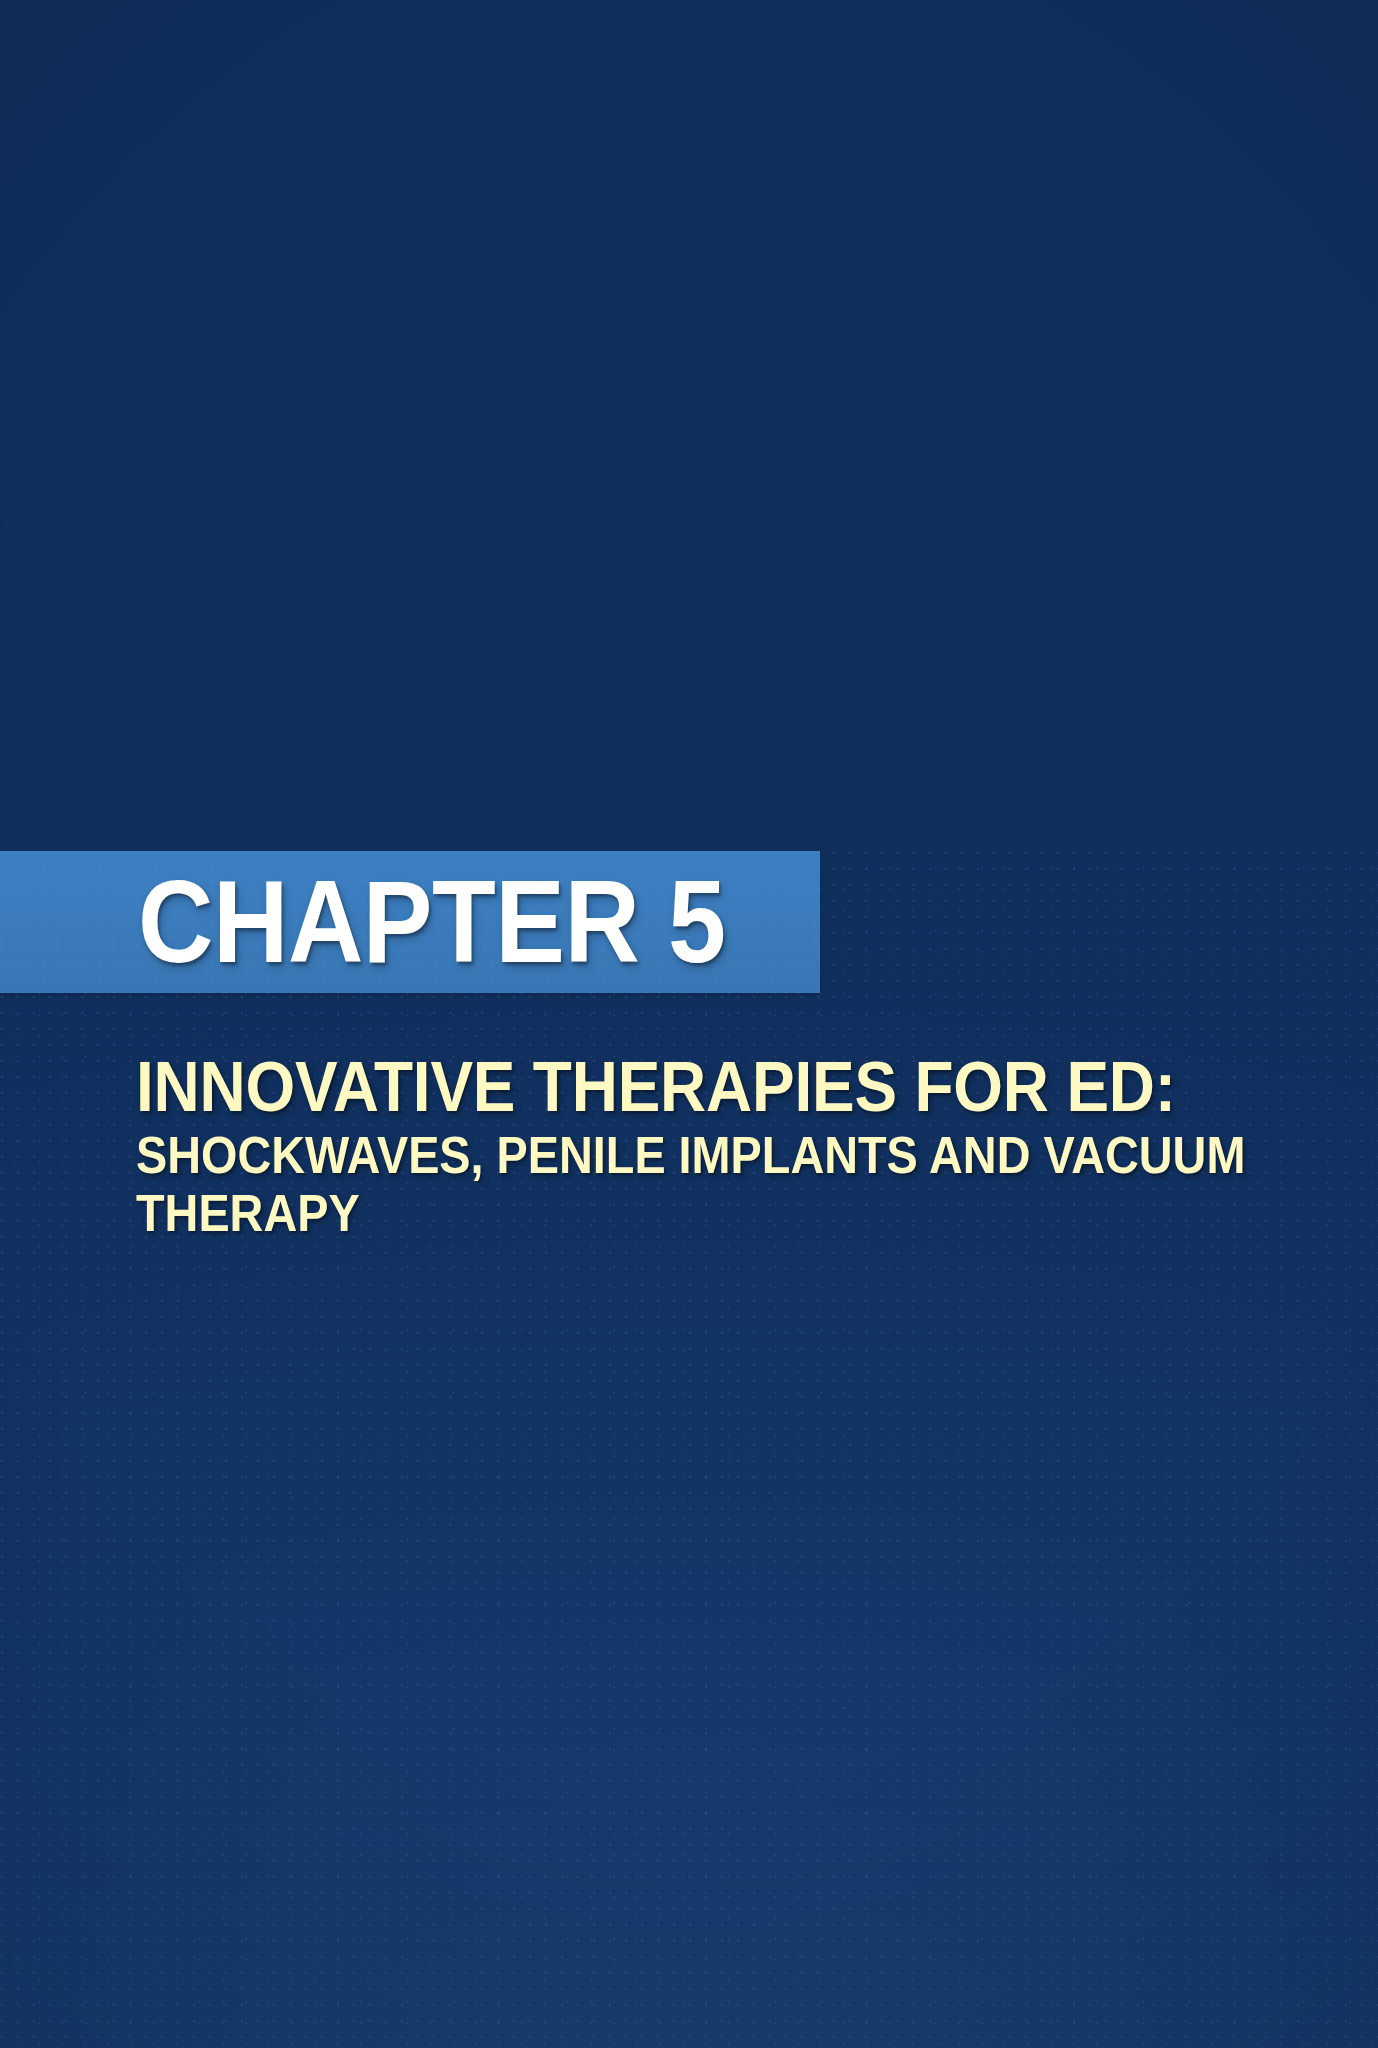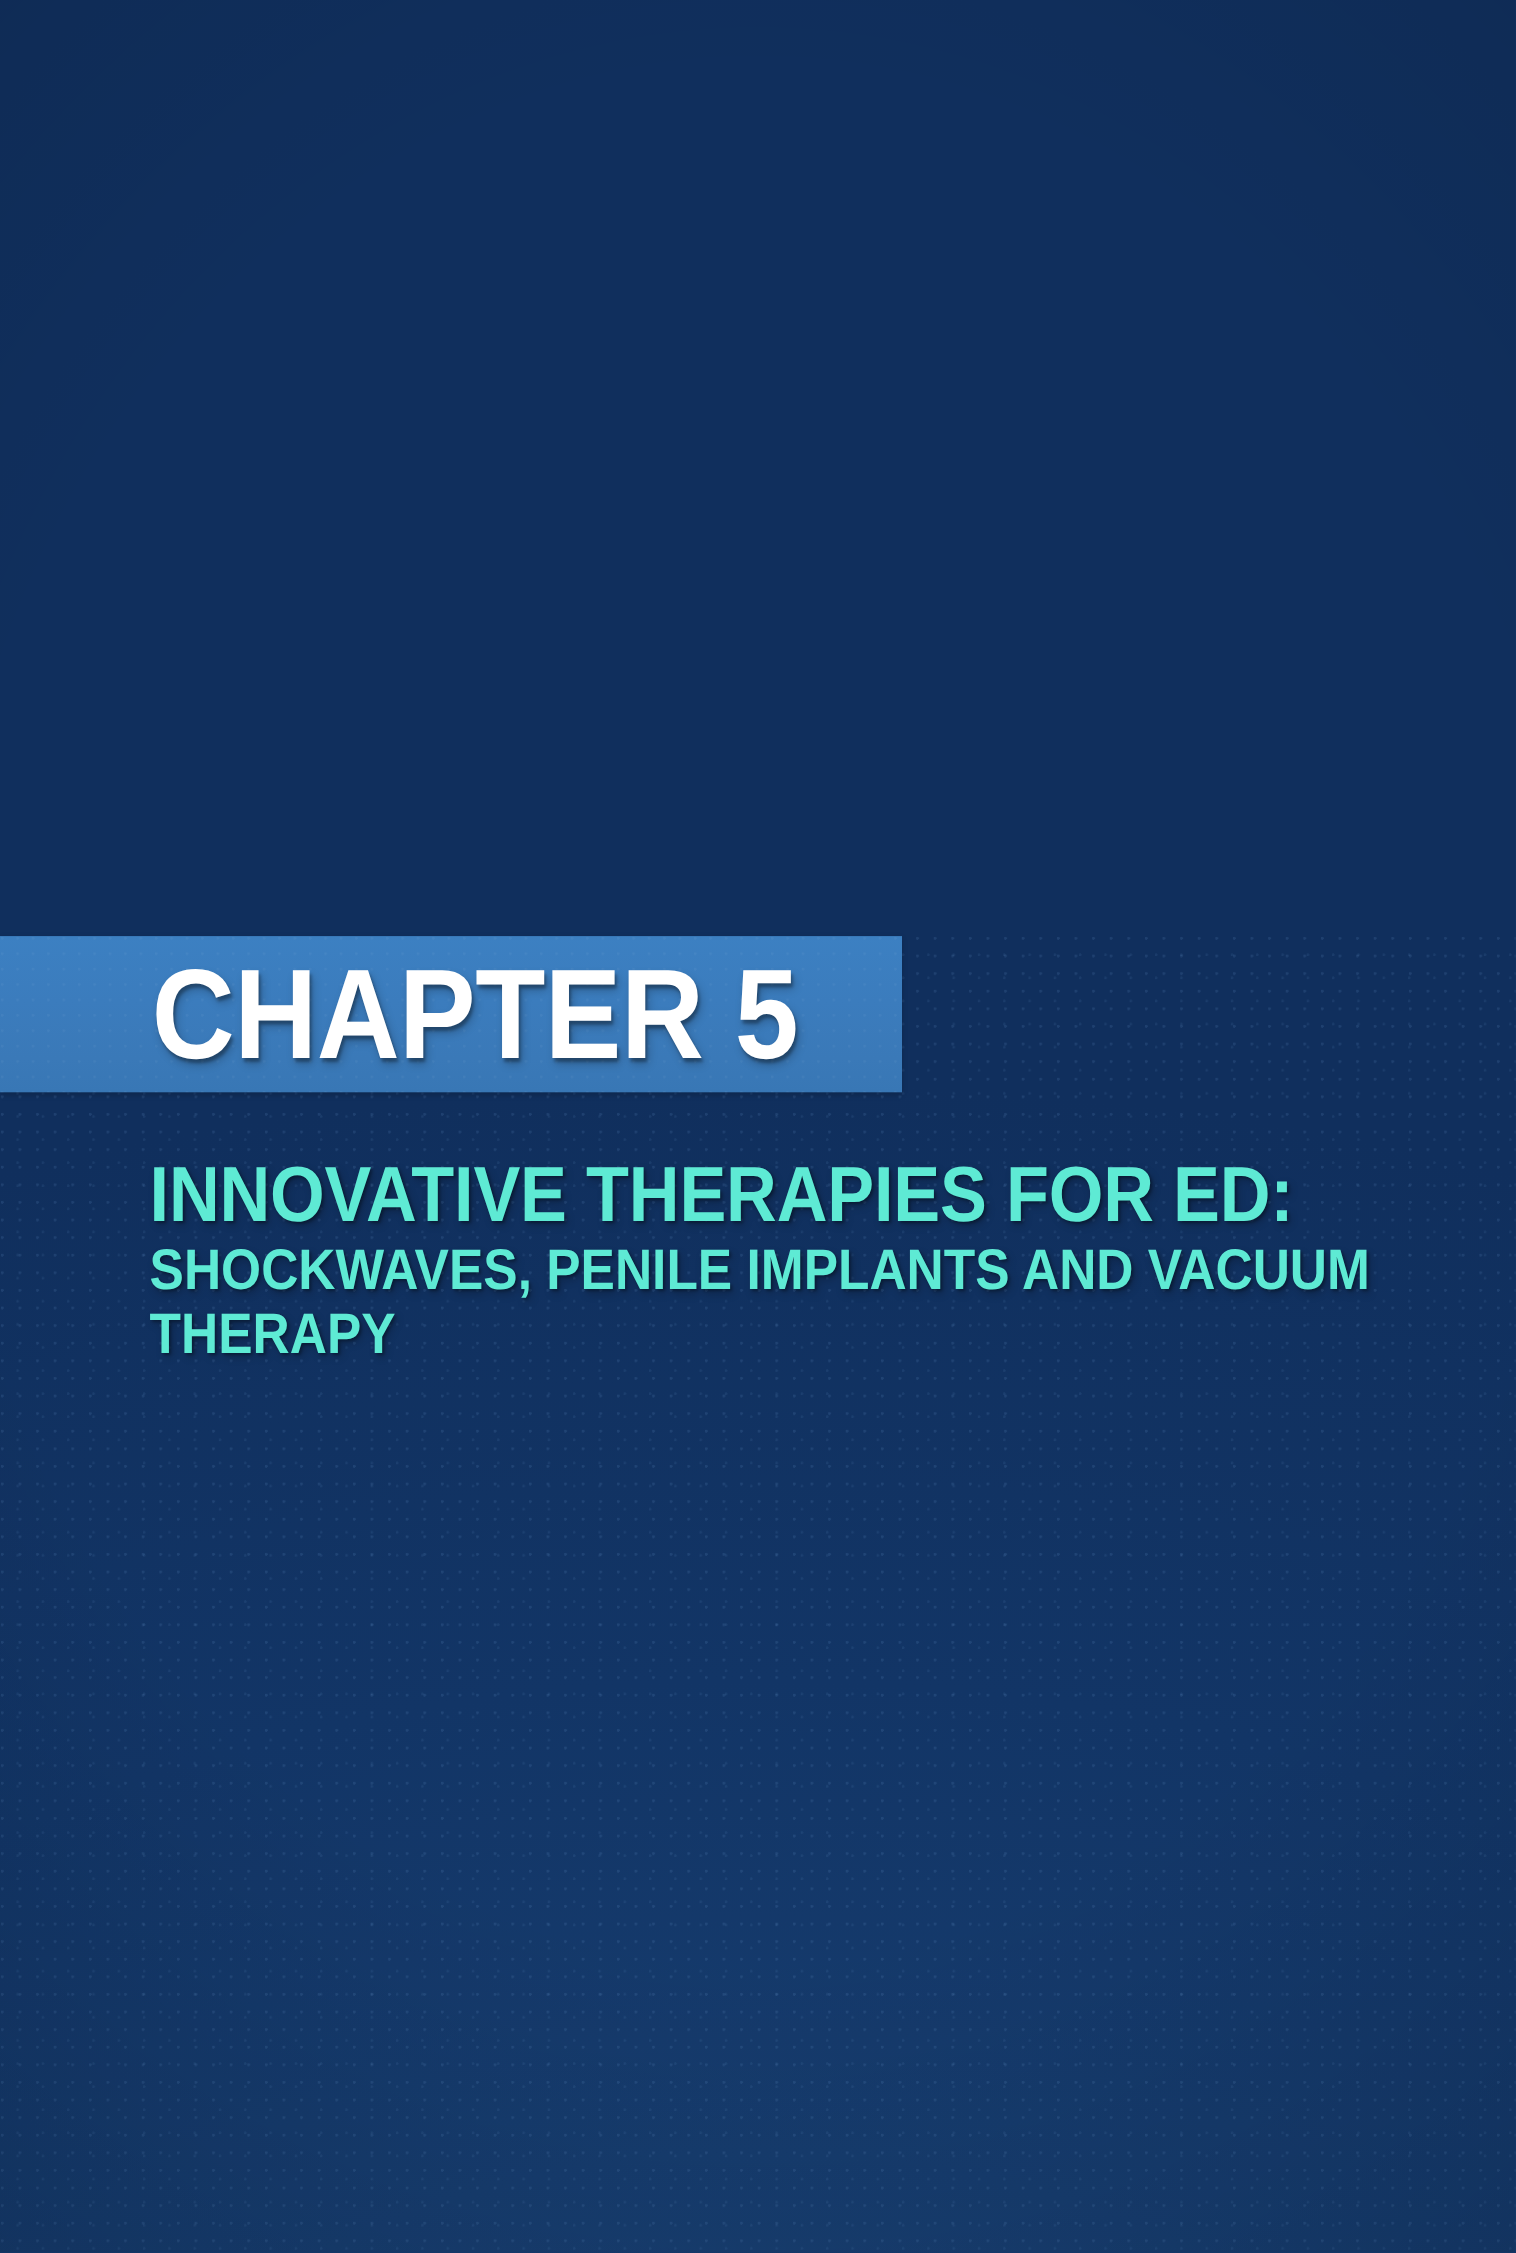--- a/index.html
+++ b/index.html
@@ -92,21 +92,21 @@
       2px 3px 3px rgba(0,0,0,0.30),
       3px 5px 9px rgba(0,0,0,0.22);
   }
 
   
   .title-block {
     position: absolute;
     left: 136px;
     top: 1048px;
     width: 1200px;
-    color: #5eead4;
+    color: #fef9c3;
   }
 
   .title-line {
     display: block;
     white-space: nowrap;
     transform: scaleX(0.90);
     transform-origin: left top;
     text-shadow:
       2px 2px 3px rgba(0,0,0,0.34),
       3px 4px 8px rgba(0,0,0,0.22);

